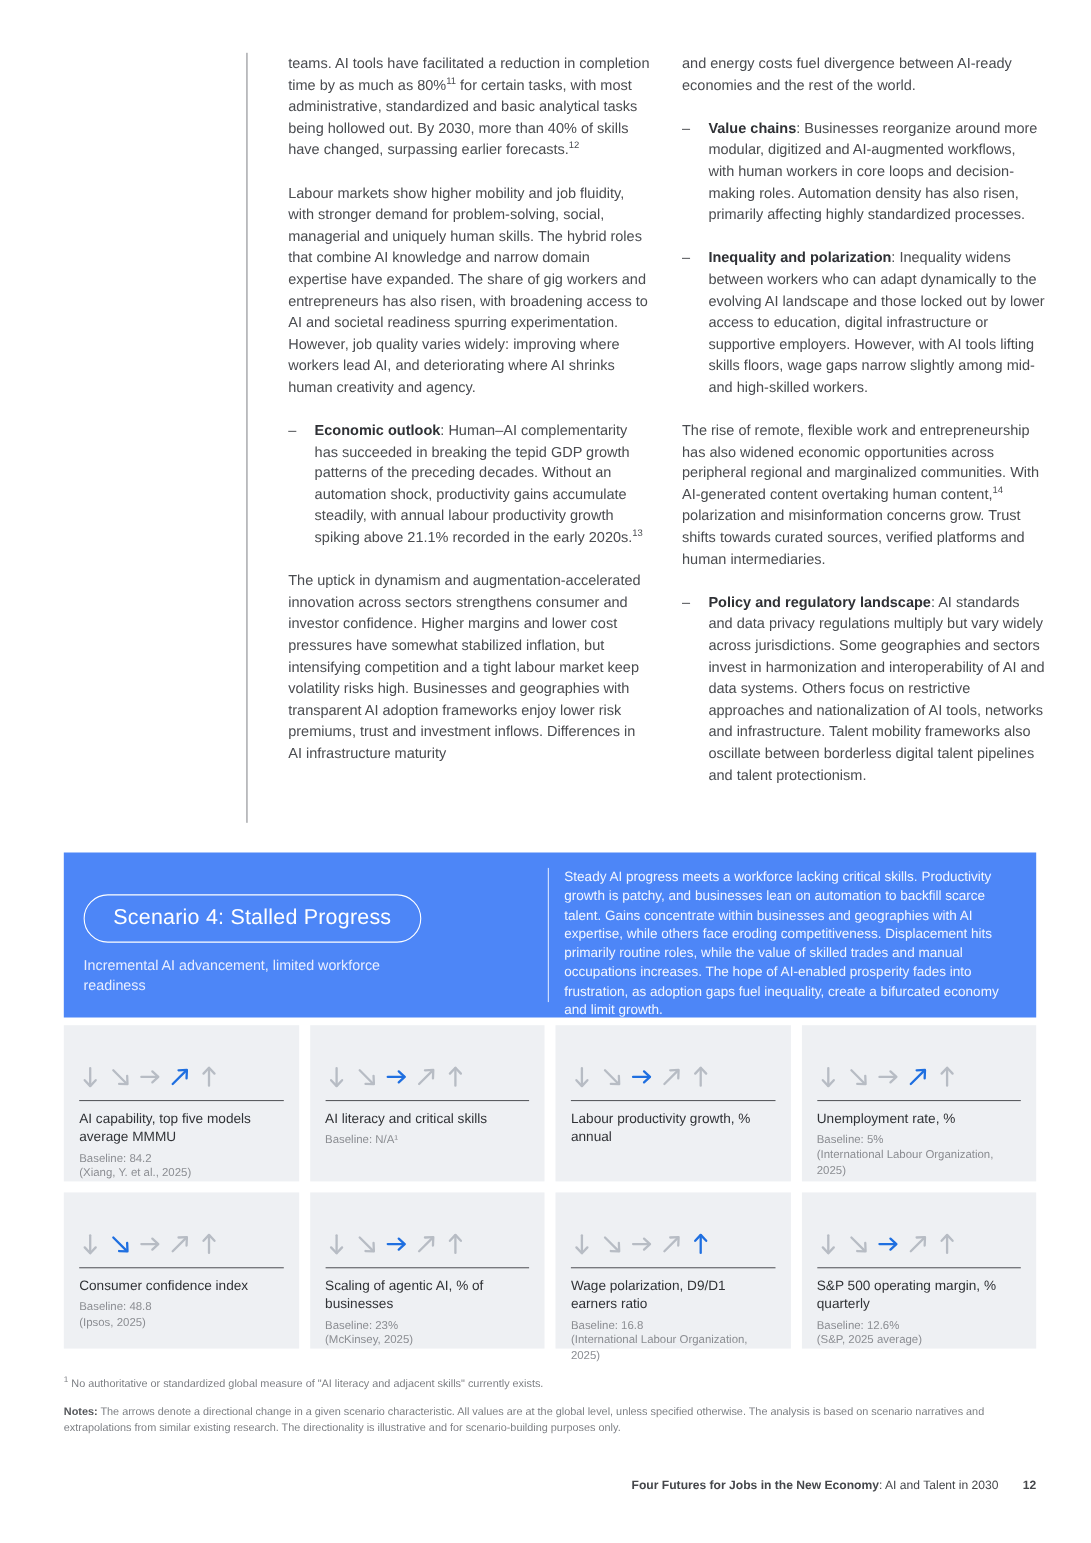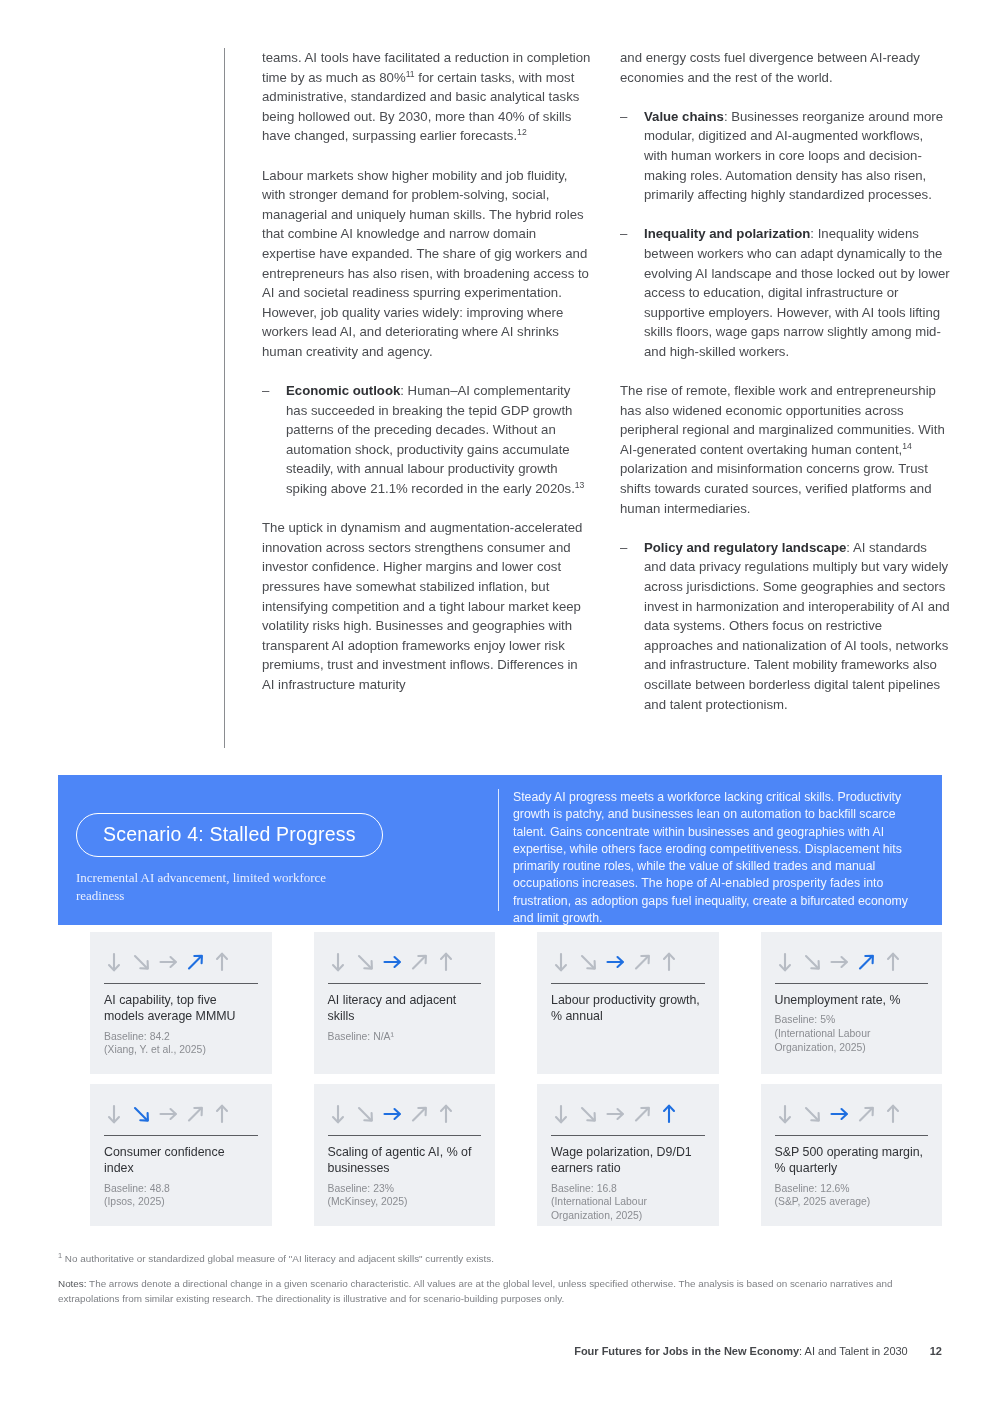--- a/index.html
+++ b/index.html
@@ -93,21 +93,20 @@
     color: #ffffff;
     font-size: 19.5px;
     letter-spacing: 0.2px;
   }
   .scenario-sub {
     margin-top: 12px;
     color: #e8eeff;
     font-size: 13px;
     line-height: 18px;
     max-width: 300px;
-    font-family: Liberation Serif, serif;
   }
   .scenario-divider {
     width: 1px;
     background: #dce7ff;
     margin: 14px 0 14px 0;
   }
   .scenario-right {
     flex: 1;
     padding: 14px 26px 0 14px;
     color: #f2f6ff;
@@ -122,23 +121,22 @@
     left: 58px;
     top: 932px;
     width: 884px;
     display: grid;
     grid-template-columns: repeat(4, 1fr);
     grid-auto-rows: 142px;
     gap: 10px 10px;
   }
   .card {
     background: #eef0f3;
-    padding: 16px 14px 10px 14px;
+    padding: 33px 14px 10px 14px;
     box-sizing: border-box;
-    margin-left: 32px;
   }
   .arrows {
     display: flex;
     align-items: center;
     gap: 7px;
     height: 28px;
     padding-bottom: 4px;
   }
   .arrow { width: 20px; height: 22px; display: block; }
   .card-rule {
@@ -162,21 +160,21 @@
   .footnotes {
     position: absolute;
     left: 58px;
     top: 1251px;
     width: 884px;
     color: #7e8085;
     font-size: 9.9px;
     line-height: 15.6px;
   }
   .footnotes .fn1 { margin-bottom: 9px; }
-  .footnotes b { color: #56585c; font-weight: normal; }
+  .footnotes b { color: #56585c; font-weight: bold; }
   .footnotes sup { font-size: 7.4px; }
 
   
   .footer {
     position: absolute;
     left: 58px;
     top: 1345px;
     width: 884px;
     text-align: right;
     font-size: 11px;
@@ -302,21 +300,21 @@
             </svg>
           </span>
           <span style="display: block;">
             <svg class="arrow" viewBox="0 0 20 22">
               <line x1="10" y1="19" x2="10" y2="3" stroke="#b7bcc4" stroke-width="2.1" fill="none" stroke-linecap="round" stroke-linejoin="round"></line>
               <polyline points="5,8 10,2.6 15,8" stroke="#b7bcc4" stroke-width="2.1" fill="none" stroke-linecap="round" stroke-linejoin="round"></polyline>
             </svg>
           </span>
         </div>
         <div class="card-rule"></div>
-        <div class="card-title">AI literacy and adjacent skills</div>
+        <div class="card-title">AI literacy and critical skills</div>
         <div class="card-baseline">Baseline: N/A¹</div>
       </div>
       <div class="card">
         <div class="arrows">
           <span style="display: block;">
             <svg class="arrow" viewBox="0 0 20 22">
               <line x1="10" y1="3" x2="10" y2="19" stroke="#b7bcc4" stroke-width="2.1" fill="none" stroke-linecap="round" stroke-linejoin="round"></line>
               <polyline points="5,14 10,19.4 15,14" stroke="#b7bcc4" stroke-width="2.1" fill="none" stroke-linecap="round" stroke-linejoin="round"></polyline>
             </svg>
           </span>

